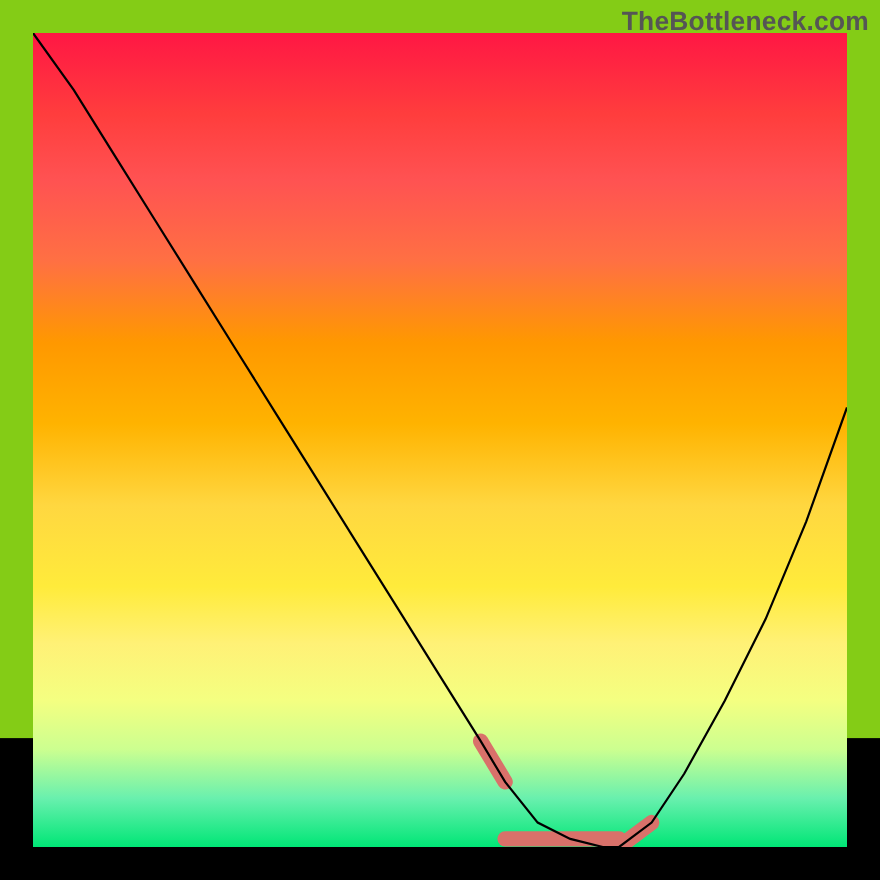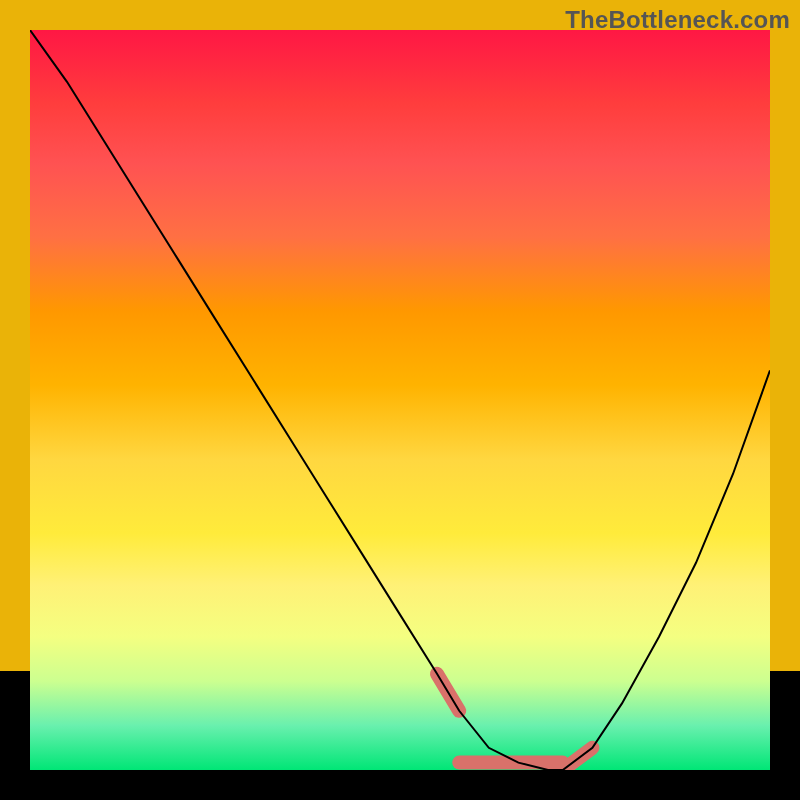--- a/index.html
+++ b/index.html
@@ -1,21 +1,21 @@
 <!DOCTYPE html>
 <html><head>
 <meta charset="utf-8">
 <style>
   * { margin: 0; padding: 0; box-sizing: border-box; }
   html, body { width: 800px; height: 800px; overflow: hidden; background: #000; }
   .container {
     position: relative;
     width: 800px;
     height: 671px;
-    background: #eab308;
+    background: #84cc16;
   }
   .plot-area {
     position: absolute;
     left: 30px;
     top: 30px;
     width: 740px;
     height: 740px;
     background: linear-gradient(to bottom,
       #ff1744 0%,
       #ff3d3d 10%,

